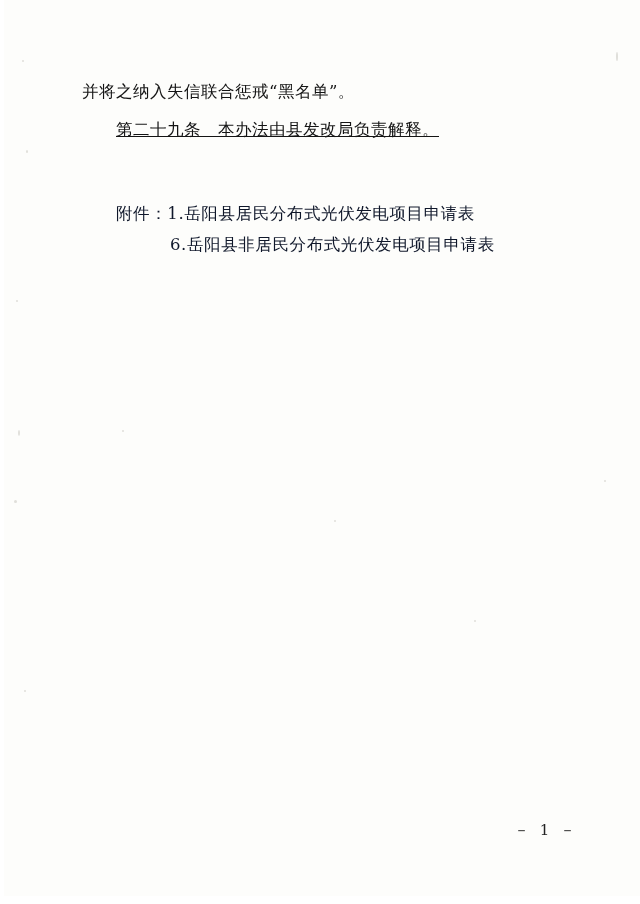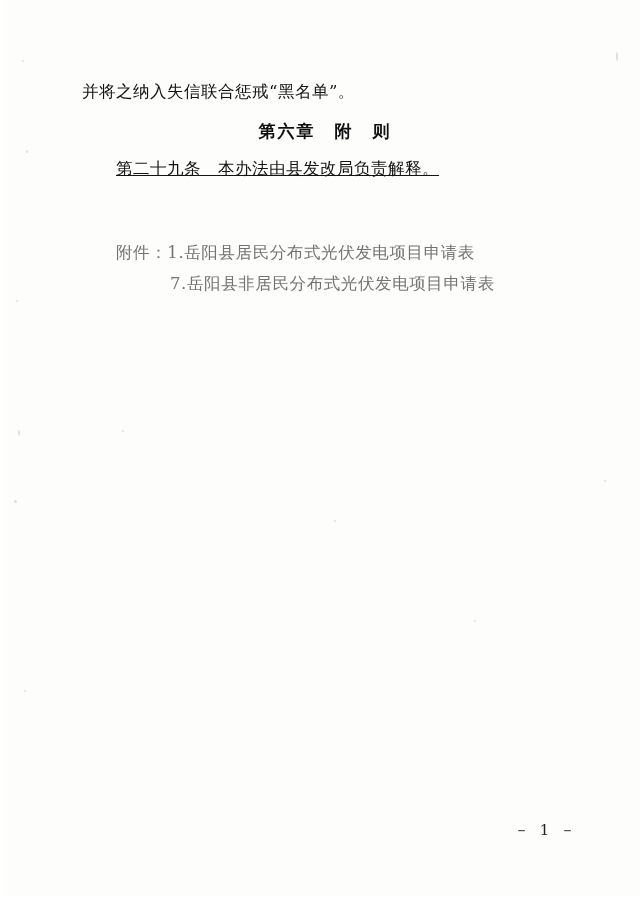--- a/index.html
+++ b/index.html
@@ -62,21 +62,21 @@
     height: 36px;
   }
   .attach-block {
     margin-top: 6px;
     padding-left: 34px;
   }
   .attach-line {
     font-size: 16.5px;
     line-height: 1.9;
     letter-spacing: 0.6px;
-    color: #737373;
+    color: #0f172a;
     white-space: pre;
   }
   .attach-line-2 {
     padding-left: 54px;
   }
   .page-number {
     position: absolute;
     right: 66px;
     bottom: 56px;
     font-size: 15px;
@@ -99,29 +99,28 @@
   <div class="speck" style="left:20px;  top:690px; width:2px; height:2px;"></div>
   <div class="speck" style="left:600px; top:480px; width:2px; height:2px;"></div>
   <div class="speck" style="left:118px; top:430px; width:2px; height:2px;"></div>
   <div class="speck" style="left:330px; top:520px; width:2px; height:2px;"></div>
   <div class="speck" style="left:470px; top:620px; width:2px; height:2px;"></div>
 
   <div class="content">
 
     <div class="line body-line">并将之纳入失信联合惩戒“黑名单”。</div>
 
-    <div class="chapter-title">第六章　附　则</div>
 
     <div class="line body-line indent">第二十九条　本办法由县发改局负责解释。</div>
 
 
     <div class="gap"></div>
 
     <div class="attach-block">
       <div class="attach-line">附件：1.岳阳县居民分布式光伏发电项目申请表</div>
-      <div class="attach-line attach-line-2">7.岳阳县非居民分布式光伏发电项目申请表</div>
+      <div class="attach-line attach-line-2">6.岳阳县非居民分布式光伏发电项目申请表</div>
     </div>
 
   </div>
 
   <div class="page-number">－ 1 －</div>
 
 </div>
 
 </body></html>

